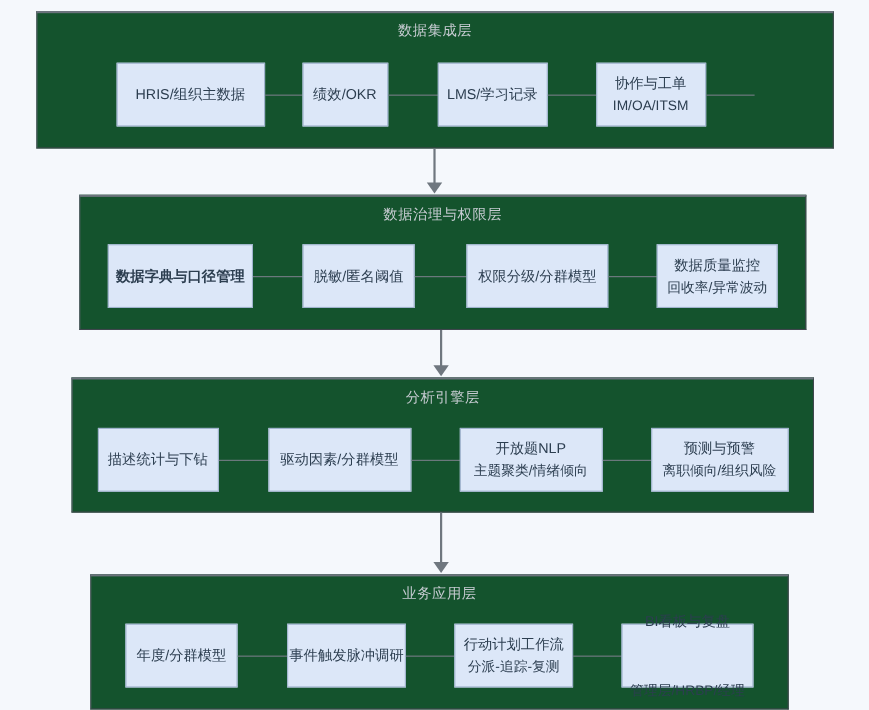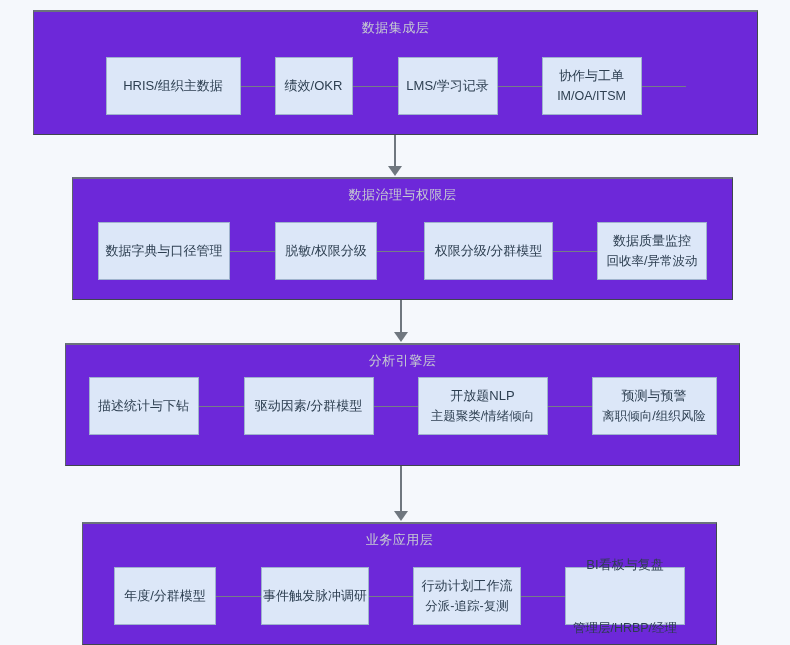--- a/index.html
+++ b/index.html
@@ -17,21 +17,21 @@
 
   #diagram {
     position: relative;
     width: 790px;
     height: 645px;
   }
 
   
   .layer {
     position: absolute;
-    background: #6d28d9;
+    background: #14532d;
     box-sizing: border-box;
     border-top: 2px solid #6b737c;
     border-left: 1px solid #5a626b;
     border-right: 1px solid #3f464d;
     border-bottom: 1px solid #3f464d;
   }
 
   .layer-title {
     position: absolute;
     top: 8px;
@@ -141,47 +141,47 @@
   </div>
 
   <div class="arrow" style="left:388px; top:135px; height:42px;">
     <div class="stem" style="height:32px;"></div>
     <div class="head" style="top:31px;"></div>
   </div>
 
   <div class="layer" style="left:72px; top:177px; width:661px; height:123px;">
     <div class="layer-title">数据治理与权限层</div>
     <div class="node-row" style="top:40px; height:64px;">
-      <div class="node double" style="width:132px;">
+      <div class="node double" style="width:132px;font-weight:bold;">
         <span class="line1">数据字典与口径管理</span>
       </div>
       <div class="connector" style="width:45px;"></div>
       <div class="node double" style="width:102px;">
-        <span class="line1">脱敏/权限分级</span>
+        <span class="line1">脱敏/匿名阈值</span>
       </div>
       <div class="connector" style="width:47px;"></div>
       <div class="node double" style="width:129px;">
         <span class="line1">权限分级/分群模型</span>
       </div>
       <div class="connector" style="width:44px;"></div>
       <div class="node double" style="width:110px;">
         <span class="line1">数据质量监控</span>
         <span class="line2">回收率/异常波动</span>
       </div>
     </div>
   </div>
 
   <div class="arrow" style="left:394px; top:300px; height:43px;">
     <div class="stem" style="height:33px;"></div>
     <div class="head" style="top:32px;"></div>
   </div>
 
   <div class="layer" style="left:65px; top:343px; width:675px; height:123px;">
     <div class="layer-title">分析引擎层</div>
-    <div class="node-row" style="top:29px; height:64px;">
+    <div class="node-row" style="top:41px; height:64px;">
       <div class="node double" style="width:110px;">
         <span class="line1">描述统计与下钻</span>
       </div>
       <div class="connector" style="width:45px;"></div>
       <div class="node double" style="width:130px;">
         <span class="line1">驱动因素/分群模型</span>
       </div>
       <div class="connector" style="width:44px;"></div>
       <div class="node double" style="width:130px;">
         <span class="line1">开放题NLP</span>

